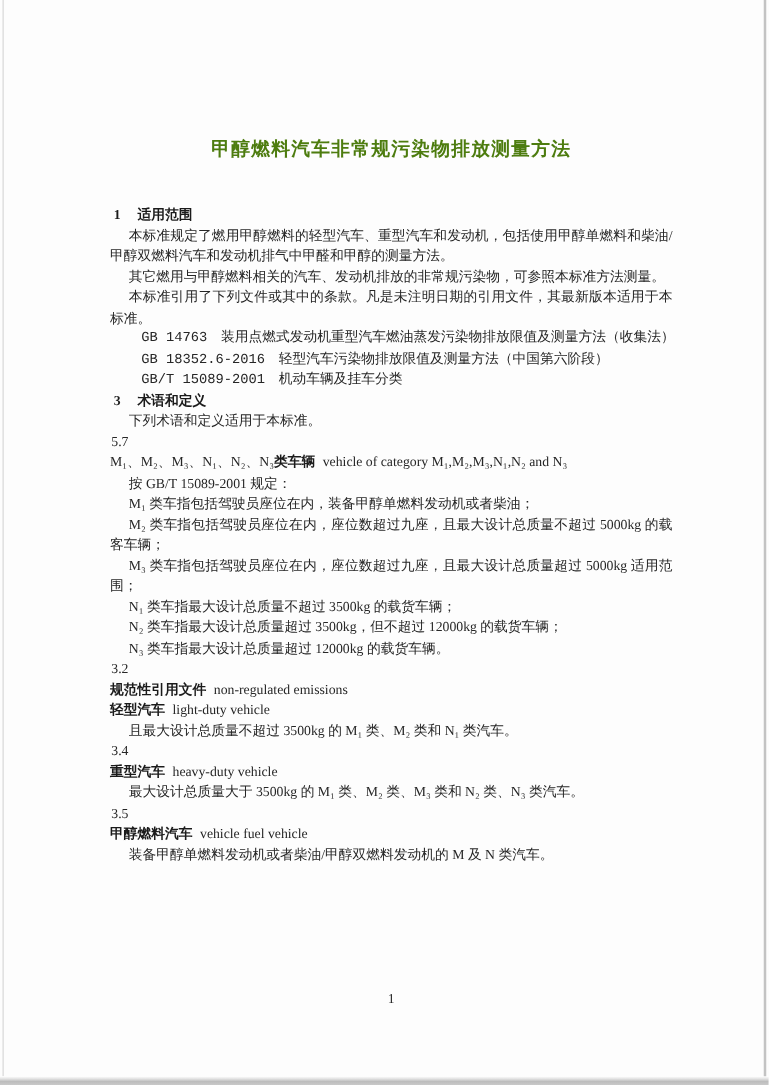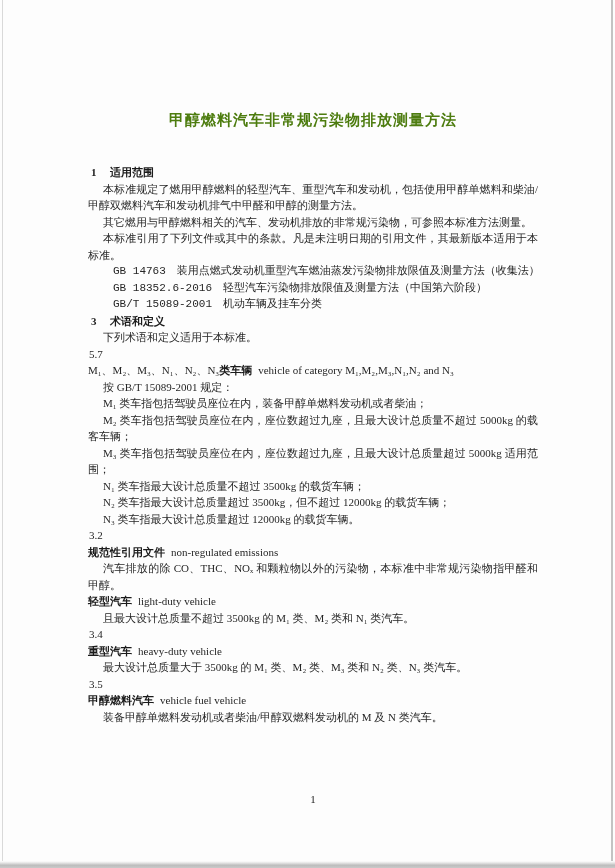--- a/index.html
+++ b/index.html
@@ -113,21 +113,20 @@
       <div class="p">按 GB/T 15089-2001 规定：</div>
       <div class="p">M₁ 类车指包括驾驶员座位在内，装备甲醇单燃料发动机或者柴油；</div>
       <div class="p">M₂ 类车指包括驾驶员座位在内，座位数超过九座，且最大设计总质量不超过 5000kg 的载客车辆；</div>
       <div class="p">M₃ 类车指包括驾驶员座位在内，座位数超过九座，且最大设计总质量超过 5000kg 适用范围；</div>
       <div class="p">N₁ 类车指最大设计总质量不超过 3500kg 的载货车辆；</div>
       <div class="p">N₂ 类车指最大设计总质量超过 3500kg，但不超过 12000kg 的载货车辆；</div>
       <div class="p">N₃ 类车指最大设计总质量超过 12000kg 的载货车辆。</div>
 
       <div class="clause-label">3.2</div>
       <div class="term"><span class="term-zh">规范性引用文件</span><span class="term-en">non-regulated emissions</span></div>
-      <div class="p">汽车排放的除 CO、THC、NOₓ 和颗粒物以外的污染物，本标准中非常规污染物指甲醛和甲醇。</div>
 
       <div class="term"><span class="term-zh">轻型汽车</span><span class="term-en">light-duty vehicle</span></div>
       <div class="p">且最大设计总质量不超过 3500kg 的 M₁ 类、M₂ 类和 N₁ 类汽车。</div>
 
       <div class="clause-label">3.4</div>
       <div class="term"><span class="term-zh">重型汽车</span><span class="term-en">heavy-duty vehicle</span></div>
       <div class="p">最大设计总质量大于 3500kg 的 M₁ 类、M₂ 类、M₃ 类和 N₂ 类、N₃ 类汽车。</div>
 
       <div class="clause-label">3.5</div>
       <div class="term"><span class="term-zh">甲醇燃料汽车</span><span class="term-en">vehicle fuel vehicle</span></div>

